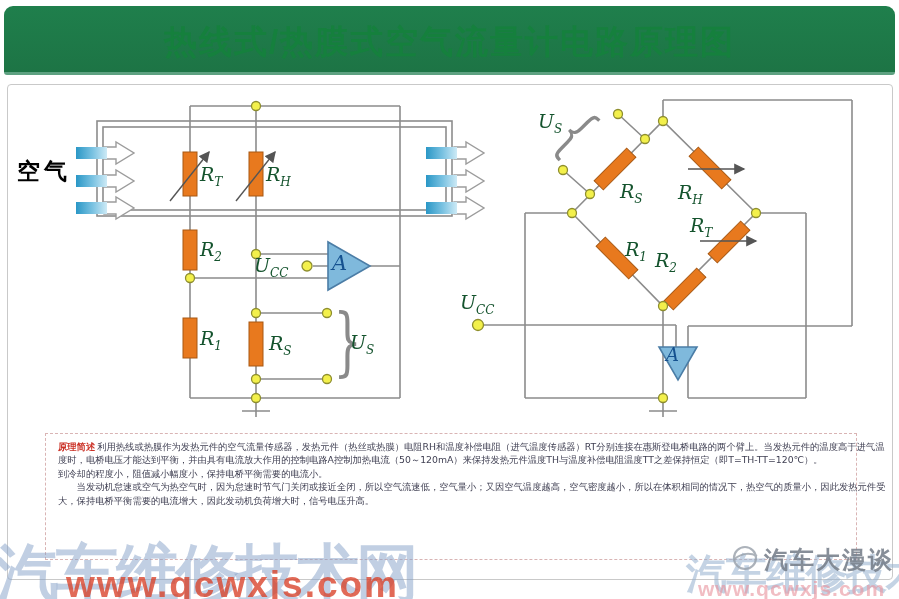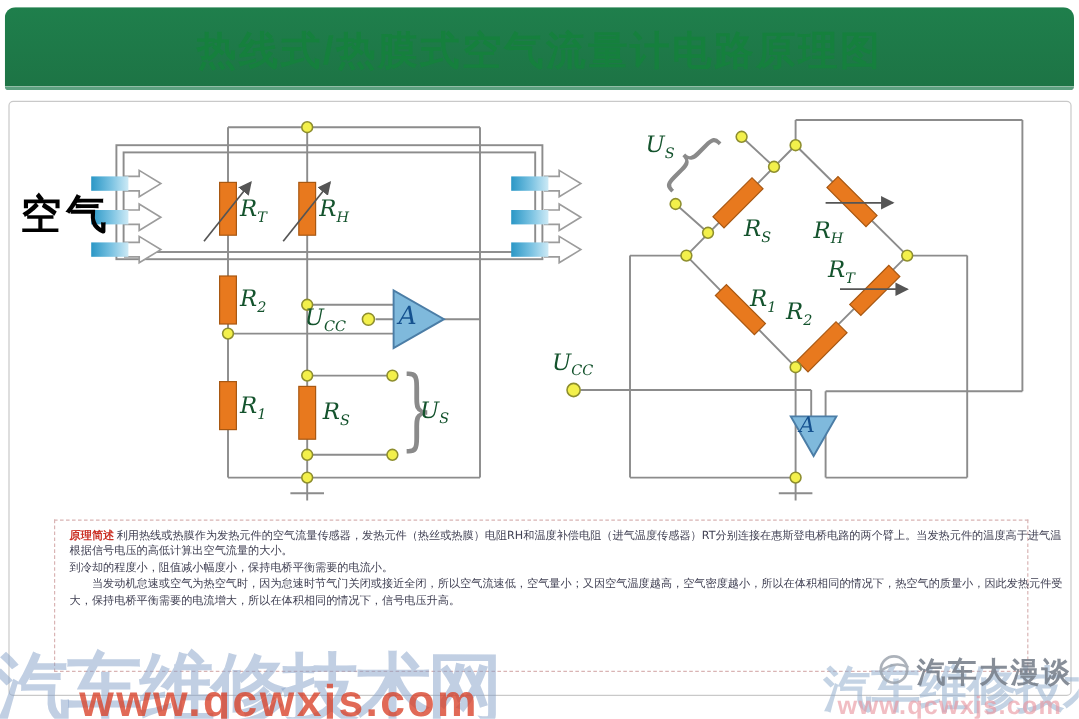--- a/index.html
+++ b/index.html
@@ -30,21 +30,21 @@
   
   .lbl{
     position:absolute;z-index:3;color:#14532d;
     font:italic 19px "DejaVu Serif",serif;white-space:nowrap;
   }
   .lbl sub{font-size:12px;font-style:italic;}
   .lbl.amp{color:#15518f;font-size:21px;}
   .lbl.amp-sm{color:#15518f;font-size:18px;}
   .air-label{
     position:absolute;left:17px;top:156px;z-index:3;
-    font-weight:bold;font-size:34px;color:#000;letter-spacing:4px;text-align:right;
+    font-weight:bold;font-size:23px;color:#000;letter-spacing:4px;text-align:right;
   }
   .brace{
     position:absolute;z-index:2;color:#8a8a8a;
     font-family:"DejaVu Serif",serif;font-weight:normal;
   }
   .brace-left{left:324px;top:302px;font-size:74px;line-height:78px;transform:scaleX(.6);}
   .brace-right{left:556px;top:98px;font-size:64px;line-height:70px;transform:rotate(45deg) scaleX(.6);}
   
   .desc-box{
     position:absolute;left:45px;top:433px;width:812px;height:127px;
@@ -201,24 +201,24 @@
 <div class="lbl" style="left:655px;top:249px"><span>R</span><sub>2</sub></div>
 <div class="lbl" style="left:690px;top:214px"><span>R</span><sub>T</sub></div>
 <div class="lbl" style="left:460px;top:291px"><span>U</span><sub>CC</sub></div>
 <div class="lbl amp-sm" style="left:666px;top:344px">A</div>
 
 <div class="brace brace-left">}</div>
 <div class="brace brace-right">{</div>
 
 <div class="desc-box">
   <div class="tl"><span class="lead">原理简述</span><span>利用热线或热膜作为发热元件的空气流量传感器，发热元件（热丝或热膜）电阻RH和温度补偿电阻（进气温度传感器）RT分别连接在惠斯登电桥电路的两个臂上。当发热元件的温度高于进气温</span></div>
-  <div class="tl">根据信号电压的高低计算出空气流量的大小。</div>
+  <div class="tl">度时，电桥电压才能达到平衡，并由具有电流放大作用的控制电路A控制加热电流（50～120mA）来保持发热元件温度TH与温度补偿电阻温度TT之差保持恒定（即T=TH-TT=120℃）。</div>
   <div class="tl">到冷却的程度小，阻值减小幅度小，保持电桥平衡需要的电流小。</div>
   <div class="tl">　　当发动机怠速或空气为热空气时，因为怠速时节气门关闭或接近全闭，所以空气流速低，空气量小；又因空气温度越高，空气密度越小，所以在体积相同的情况下，热空气的质量小，因此发热元件受</div>
-  <div class="tl">大，保持电桥平衡需要的电流增大，所以在体积相同的情况下，信号电压升高。</div>
+  <div class="tl">大，保持电桥平衡需要的电流增大，因此发动机负荷增大时，信号电压升高。</div>
 </div>
 
 <div class="wm wm-left-name">汽车维修技术网</div>
 <div class="wm wm-left-url">www.qcwxjs.com</div>
 <div class="wm wm-right-name">汽车维修技术网</div>
 <div class="wm wm-right-url">www.qcwxjs.com</div>
 <svg class="wm wm-logo" viewBox="0 0 30 30">
   <circle cx="15" cy="15" r="11" fill="none" stroke="#98a0aa" stroke-width="2.2"></circle>
   <path d="M3,17 Q15,7 27,13" fill="none" stroke="#98a0aa" stroke-width="2.2"></path>
 </svg>

